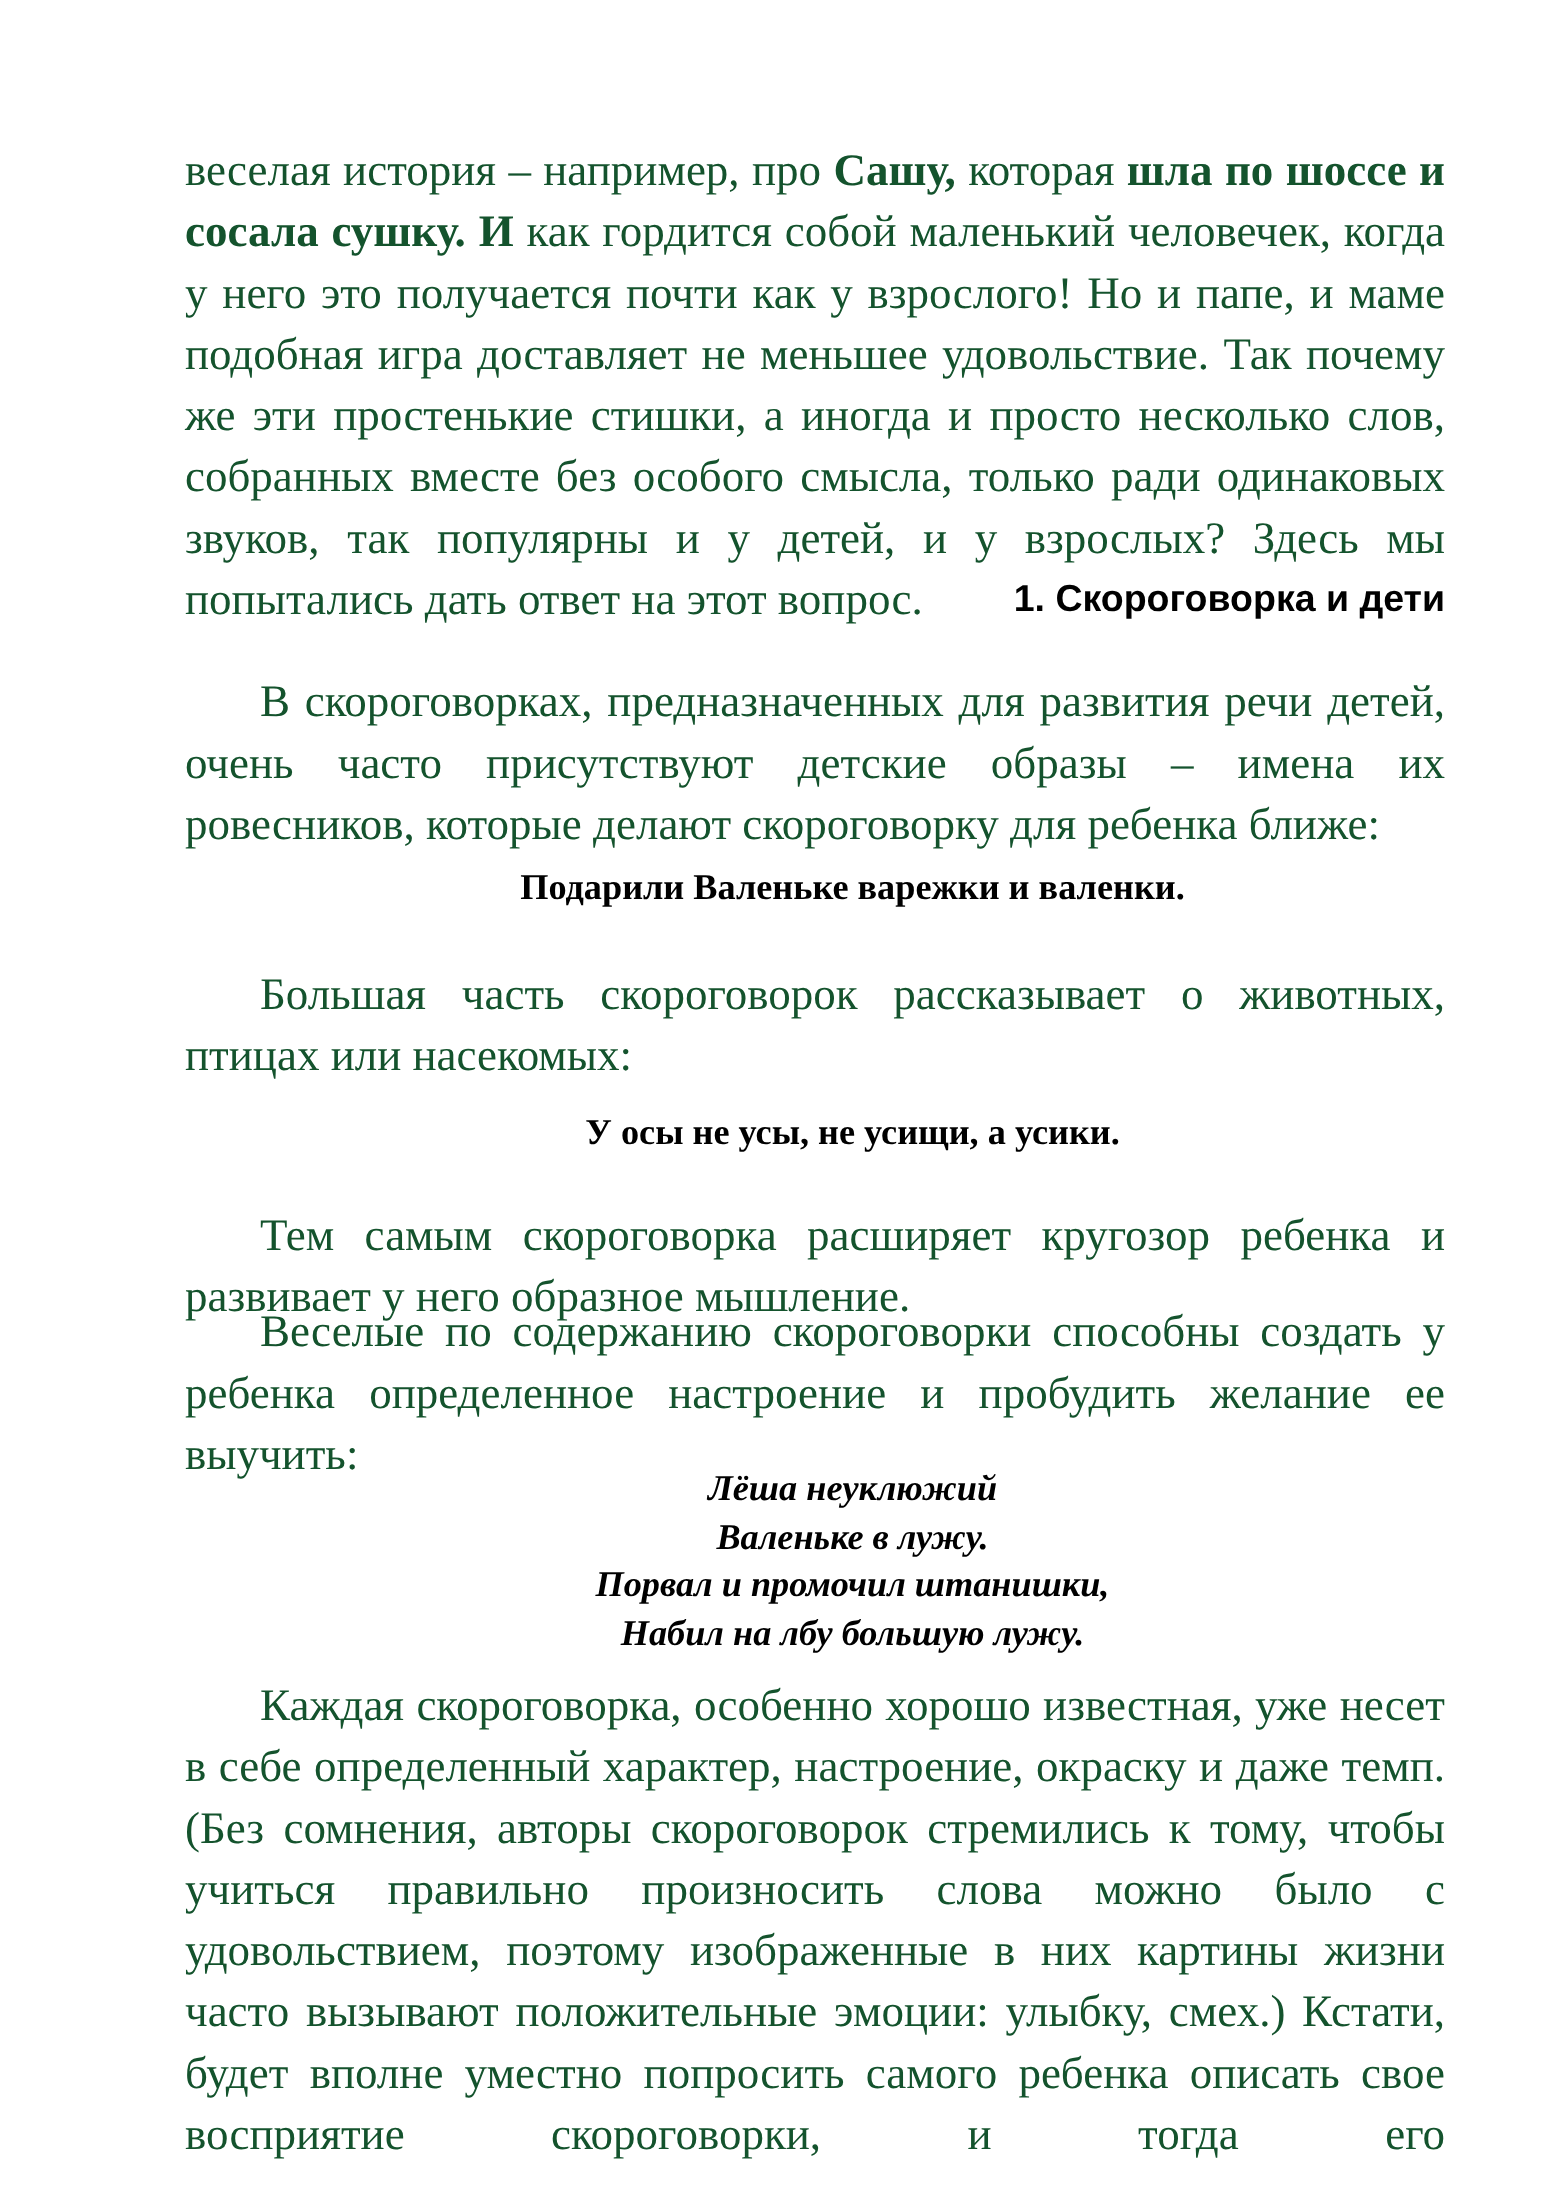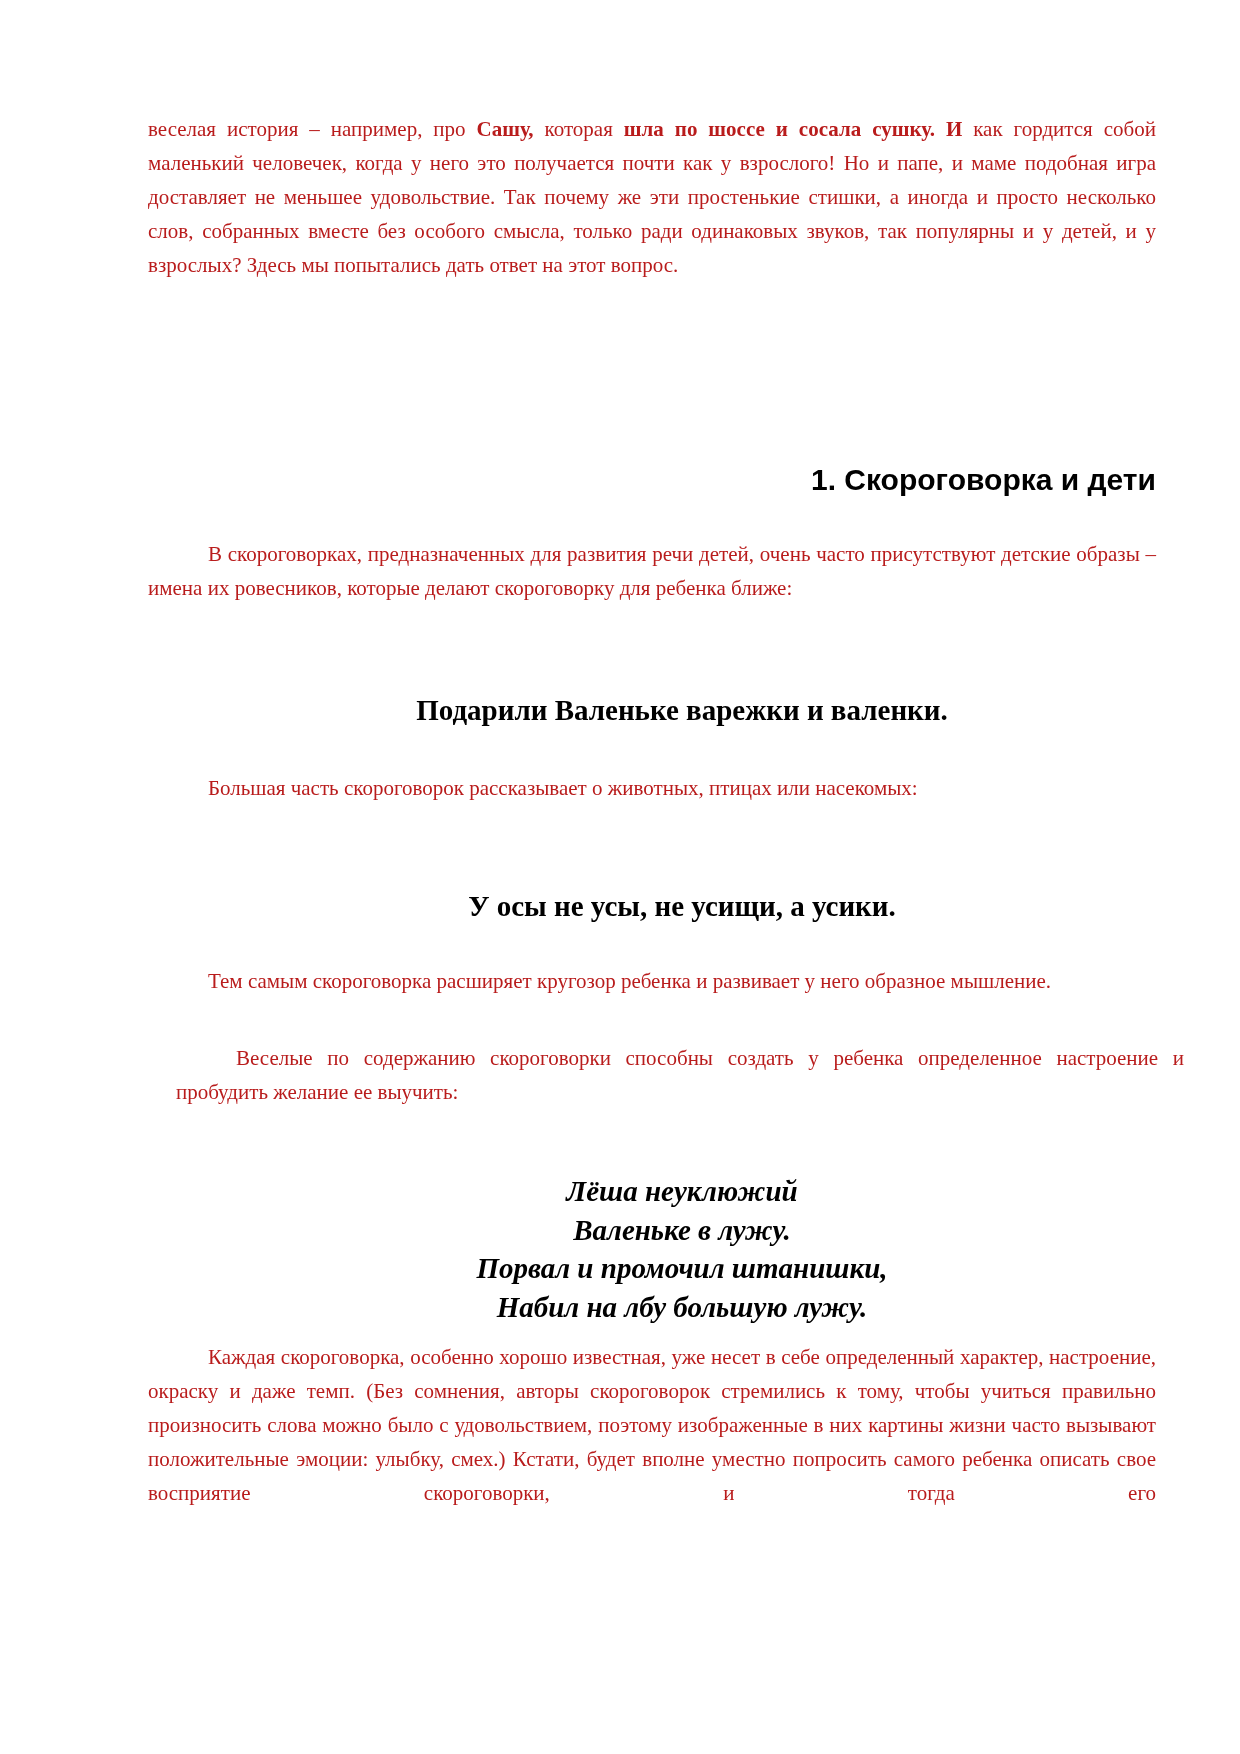--- a/index.html
+++ b/index.html
@@ -3,21 +3,21 @@
 <meta charset="utf-8">
 <style>
   html, body { margin: 0; padding: 0; background: #ffffff; }
   body { width: 1240px; height: 1754px; position: relative; overflow: hidden; }
   .page {
     position: absolute; left: 0; top: 0; width: 1240px; height: 1754px; background: #fff;
   }
   .block {
     position: absolute; left: 148px; width: 1008px;
     font-family: "Liberation Serif", "DejaVu Serif", serif;
-    font-size: 21px; line-height: 34px; color: #b91c1c;
+    font-size: 36px; line-height: 49px; color: #14532d;
     text-align: justify; text-align-last: left;
   }
   .indent { text-indent: 60px; }
   .b { font-weight: bold; }
   .heading {
     position: absolute; left: 148px; width: 1008px; top: 460px;
     text-align: right;
     font-family: "Liberation Sans", "DejaVu Sans", sans-serif;
     font-weight: bold; font-size: 30px; line-height: 40px; color: #000;
   }
@@ -41,21 +41,21 @@
   <p class="block indent" style="top:537px;">В скороговорках, предназначенных для развития речи детей, очень часто присутствуют детские образы – имена их ровесников, которые делают скороговорку для ребенка ближе:</p>
 
   <p class="tw" style="top:691px;">Подарили Валеньке варежки и валенки.</p>
 
   <p class="block indent" style="top:771px;">Большая часть скороговорок рассказывает о животных, птицах или насекомых:</p>
 
   <p class="tw" style="top:887px;">У осы не усы, не усищи, а усики.</p>
 
   <p class="block indent" style="top:964px;">Тем самым скороговорка расширяет кругозор ребенка и развивает у него образное мышление.</p>
 
-  <p class="block indent" style="top:1041px;margin-left:28px;">Веселые по содержанию скороговорки способны создать у ребенка определенное настроение и пробудить желание ее выучить:</p>
+  <p class="block indent" style="top:1041px;">Веселые по содержанию скороговорки способны создать у ребенка определенное настроение и пробудить желание ее выучить:</p>
 
   <div class="tw" style="top:1172px;font-style:italic;">
     <span class="poem-line">Лёша неуклюжий</span>
     <span class="poem-line">Валеньке в лужу.</span>
     <span class="poem-line">Порвал и промочил штанишки,</span>
     <span class="poem-line">Набил на лбу большую лужу.</span>
   </div>
 
   <p class="block indent" style="top:1340px; text-align-last: justify;">Каждая скороговорка, особенно хорошо известная, уже несет в себе определенный характер, настроение, окраску и даже темп. (Без сомнения, авторы скороговорок стремились к тому, чтобы учиться правильно произносить слова можно было с удовольствием, поэтому изображенные в них картины жизни часто вызывают положительные эмоции: улыбку, смех.) Кстати, будет вполне уместно попросить самого ребенка описать свое восприятие скороговорки, и тогда его</p>
 

